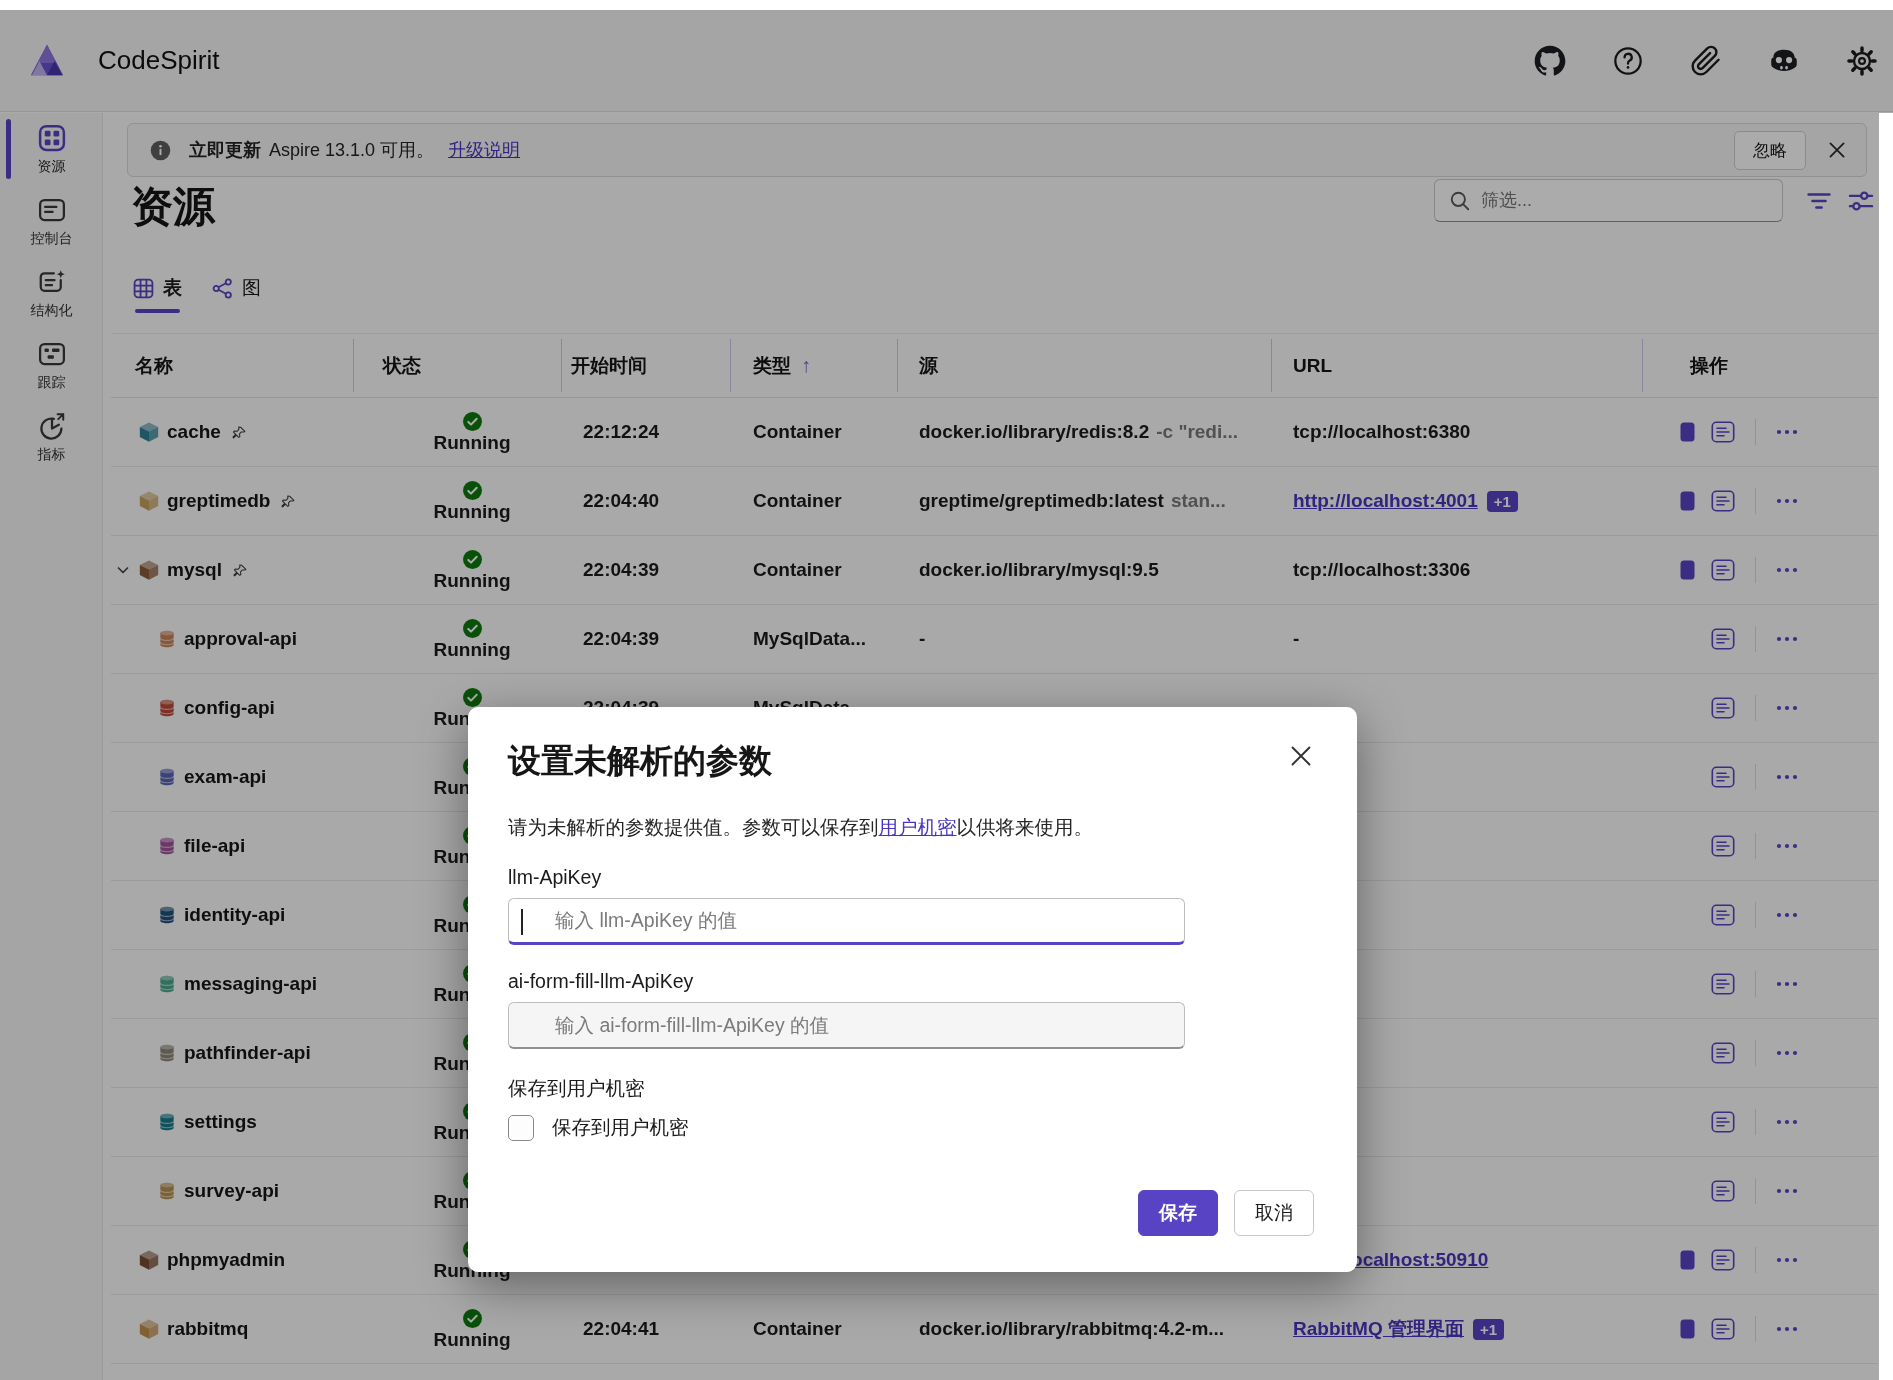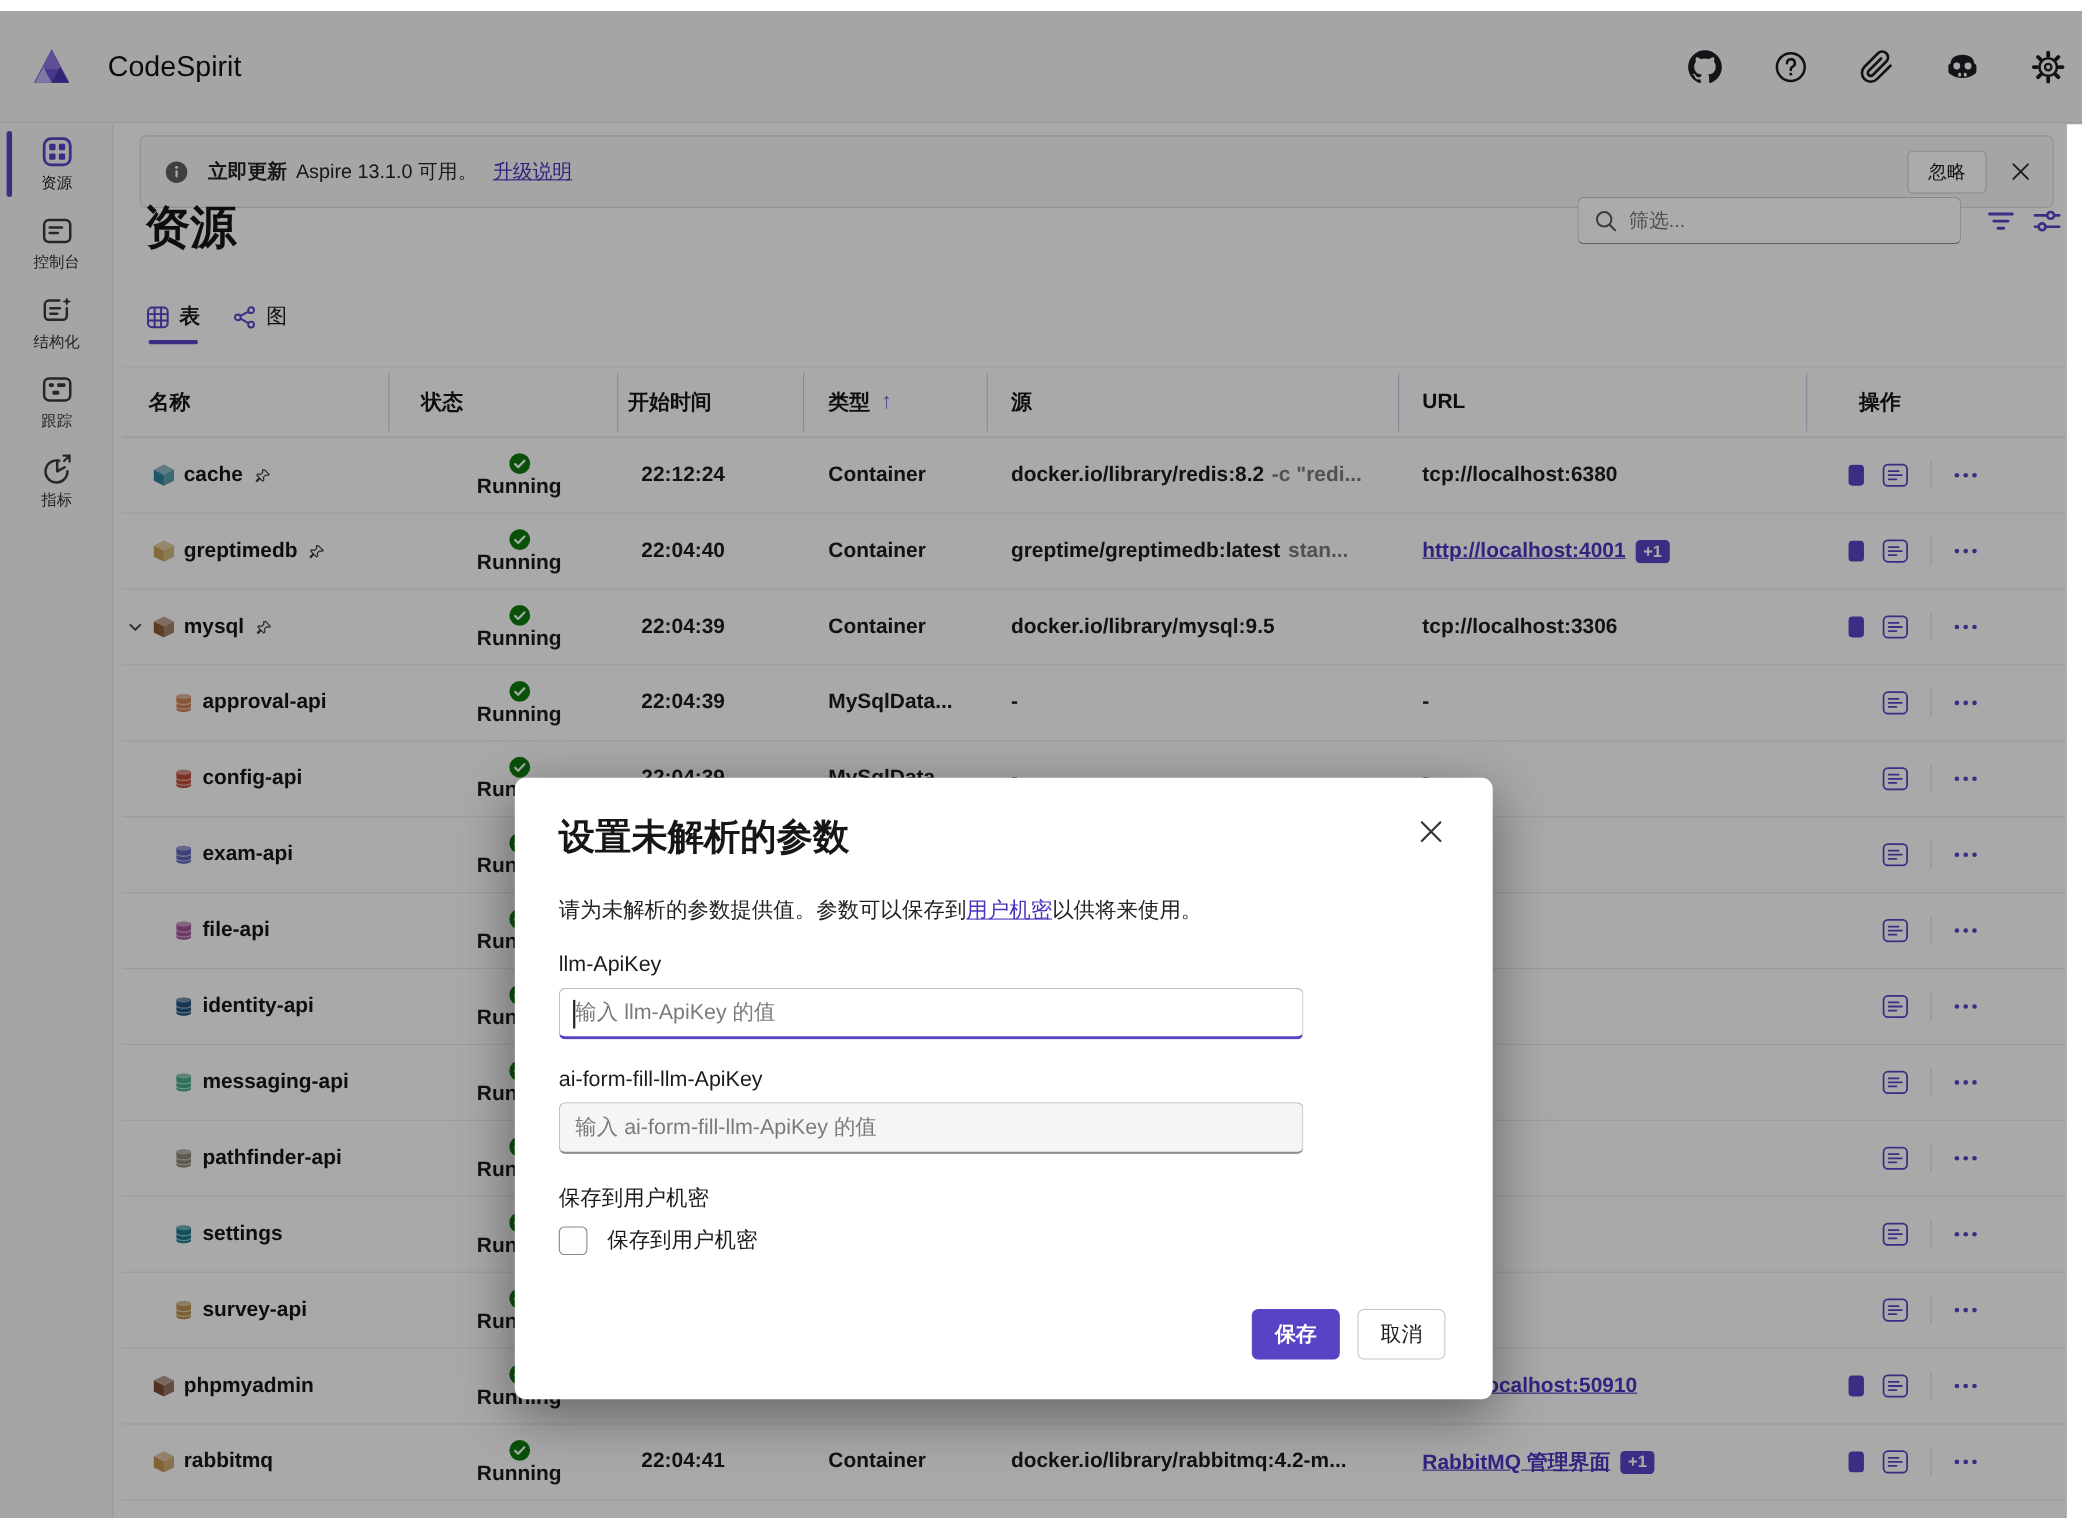--- a/index.html
+++ b/index.html
@@ -21,21 +21,21 @@
   .side-item { position:relative; width:103px; height:72px; display:flex; flex-direction:column;
                align-items:center; justify-content:center; gap:5px; cursor:pointer; }
   .side-item .slabel { font-size:14px; color:#333; }
   .side-item.active .slabel { color:#1b1b1b; }
   .side-item.active::before { content:''; position:absolute; left:6px; top:6px; bottom:6px; width:5px;
                border-radius:3px; background:#5843c4; }
 
   
   .content { position:absolute; left:104px; top:113px; width:1774px; height:1267px; background:#fcfcfc; }
 
-  .banner { position:absolute; left:23px; top:10px; width:1740px; height:66px; background:#f7f7f7;
+  .banner { position:absolute; left:23px; top:10px; width:1740px; height:54px; background:#f7f7f7;
             border:1px solid #d9d9d9; border-radius:6px; display:flex; align-items:center; }
   .banner .binfo { margin-left:22px; }
   .banner .btext { margin-left:18px; font-size:18px; color:#242424; }
   .banner .btext b { font-weight:700; margin-right:8px; }
   .banner a.upgrade { color:#4836bf; text-decoration:underline; margin-left:14px; font-size:18px; cursor:pointer; }
   .banner .ignore { margin-left:auto; background:#ffffff; border:1px solid #cfcfcf; border-radius:5px;
             font-size:17px; padding:7px 18px; cursor:pointer; color:#1b1b1b; }
   .banner .bclose { margin:0 18px 0 20px; cursor:pointer; width:22px; height:22px; }
 
   .page-title { position:absolute; left:27px; top:66px; font-size:42px; font-weight:700; color:#161616; }
@@ -93,21 +93,21 @@
 
   .modal { position:absolute; left:468px; top:707px; width:889px; height:565px; background:#ffffff;
            border-radius:10px; box-shadow:0 14px 50px rgba(0,0,0,0.42); z-index:30; padding:32px 43px 0 40px; }
   .modal-head { display:flex; align-items:flex-start; }
   .modal-title { font-size:33px; font-weight:600; color:#161616; }
   .modal-x { margin-left:auto; margin-top:4px; cursor:pointer; width:26px; height:26px; }
   .modal-desc { margin-top:30px; font-size:19.5px; color:#242424; }
   .modal-desc a { color:#4836bf; text-decoration:underline; cursor:pointer; }
   .flabel { margin-top:25px; font-size:19.5px; color:#1b1b1b; }
   .fld { margin-top:9px; width:677px; height:47px; border-radius:6px; position:relative;
-         border:1px solid #bdbdbd; background:#f5f5f5; border-bottom:2px solid #8f8f8f; }
+         border:1px solid #bdbdbd; background:#f5f5f5; border-bottom:2px solid #8f8f8f;padding-left:32px; }
   .fld input { width:100%; height:100%; border:none; outline:none; background:transparent; font-size:19.5px;
          padding:0 14px; font-family:inherit; color:#1b1b1b; }
   .fld input::placeholder { color:#7b7b7b; }
   .fld.focused { background:#ffffff; border-bottom:3px solid #5843c4; }
   .fld.focused .caret { position:absolute; left:12px; top:10px; width:1.5px; height:26px; background:#222; }
   .chk-section { margin-top:26px; font-size:19.5px; }
   .chk-row { margin-top:12px; display:flex; align-items:center; gap:18px; }
   .chk-box { width:26px; height:26px; border:1px solid #8a8a8a; border-radius:5px; background:#fdfdfd; cursor:pointer; }
   .modal-foot { position:absolute; right:43px; bottom:36px; display:flex; gap:16px; }
   .btn { font-size:19px; border-radius:6px; padding:9px 20px; cursor:pointer; font-family:inherit; }

